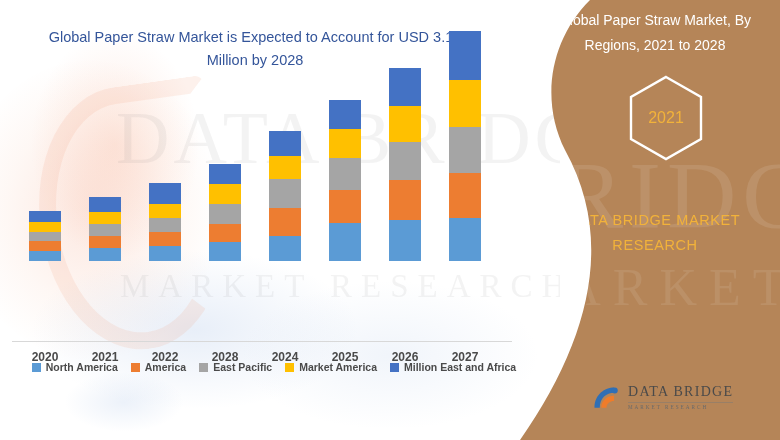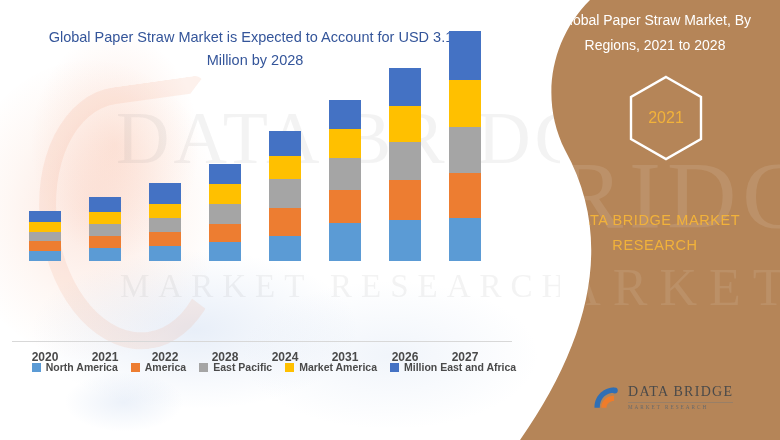--- a/index.html
+++ b/index.html
@@ -372,21 +372,21 @@
               <div class="seg" title="Middle East and Africa 2027: 49" style="height: 49px; background: rgb(68, 114, 196);"></div>
             </div>
           </div>
         </div>
       <div id="xlabels-container">
           <div class="x-label" style="left: 15px;">2020</div>
           <div class="x-label" style="left: 75px;">2021</div>
           <div class="x-label" style="left: 135px;">2022</div>
           <div class="x-label" style="left: 195px;">2028</div>
           <div class="x-label" style="left: 255px;">2024</div>
-          <div class="x-label" style="left: 315px;">2031</div>
+          <div class="x-label" style="left: 315px;">2025</div>
           <div class="x-label" style="left: 375px;">2026</div>
           <div class="x-label" style="left: 435px;">2027</div>
         </div>
     </div>
 
     <div id="bottom-ghost"></div>
 
     <div id="legend">
         <div class="legend-item">
           <span class="legend-swatch" style="background: rgb(91, 155, 213);"></span>

